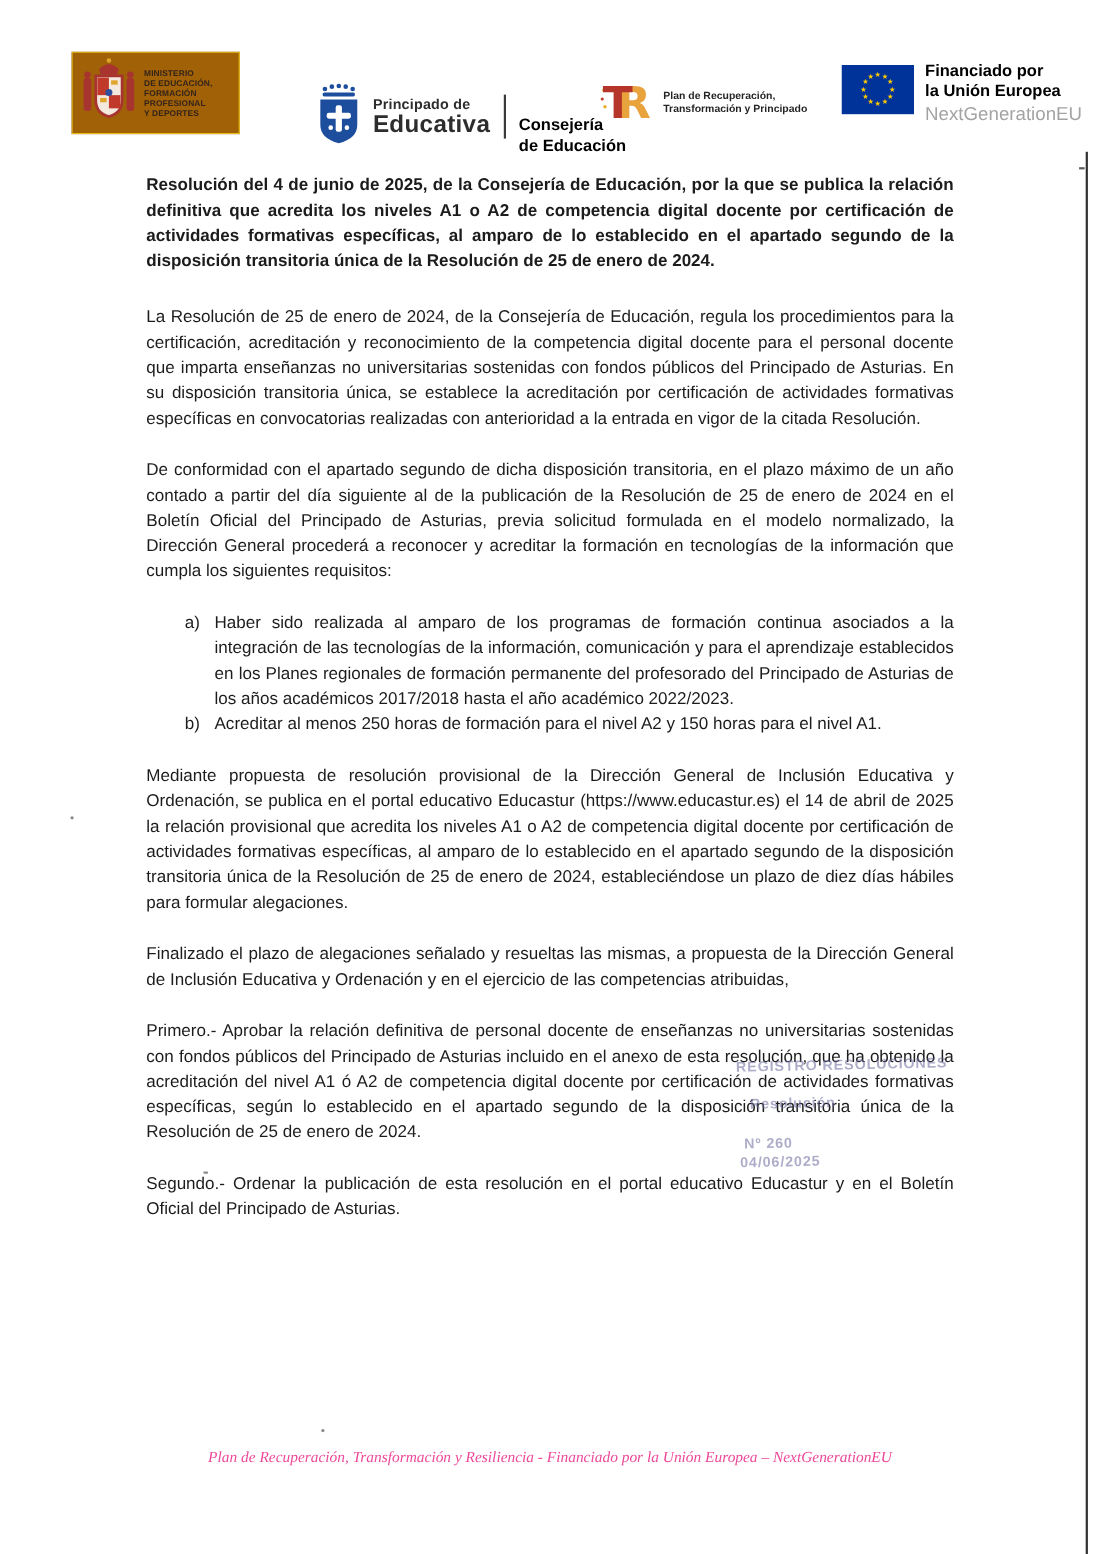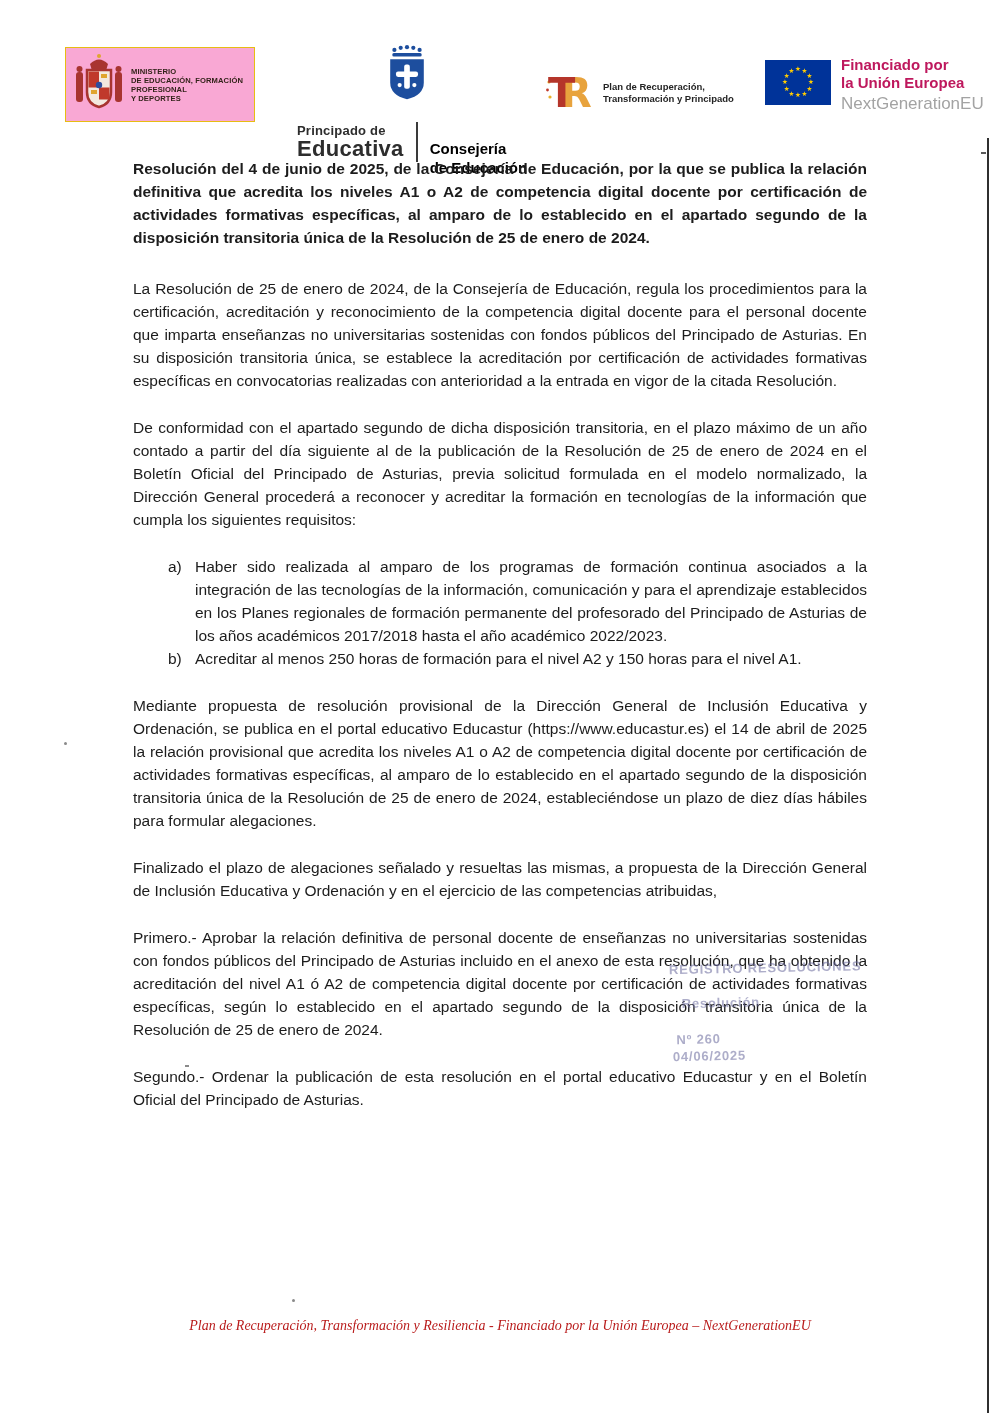--- a/index.html
+++ b/index.html
@@ -5,40 +5,40 @@
   html,body{margin:0;padding:0;background:#ffffff;}
   body{
     width:1000px;height:1413px;position:relative;
     font-family:"Liberation Sans",sans-serif;
     color:#1c1c1c;overflow:hidden;
   }
   .page{position:absolute;inset:0;background:#fff;}
 
   
   .hdr-block{position:absolute;display:flex;align-items:center;}
-  .ministry{left:65px;top:47px;width:190px;height:75px;background:#f9a8d4;
+  .ministry{left:65px;top:47px;width:153px;height:75px;background:#a16207;
     display:flex;align-items:center;padding:0;box-shadow:0 0 0 1px #e6bd12 inset;}
   .ministry .coa{margin-left:8px;flex:0 0 auto;display:block;}
   .ministry-text{margin-left:6px;font-size:7.6px;font-weight:700;color:#33231a;
     line-height:9px;letter-spacing:.1px;}
 
-  .asturias{left:287px;top:44px;height:62px;flex-direction:column;}
+  .asturias{left:287px;top:75px;height:62px;}
   .ast-texts{display:flex;align-items:center;margin-left:10px;}
   .ast-name{color:#2d2d2d;line-height:1;}
   .ast-name .t1{font-size:13px;font-weight:700;letter-spacing:.2px;}
   .ast-name .t2{font-size:22px;font-weight:700;letter-spacing:.3px;margin-top:1px;}
   .ast-divider{width:2px;height:40px;background:#3a3a3a;margin:0 12px;}
   .ast-dept{font-size:15px;color:#000000;line-height:19px;font-weight:700;margin-top:33px;}
 
   .prtr{left:545px;top:66px;}
   .prtr-text{margin-left:8px;font-size:9.5px;font-weight:700;color:#242424;line-height:12px;}
 
   .eu{left:765px;top:56px;}
   .eu-text{margin-left:10px;line-height:1;}
-  .eu-text .f1{font-size:15px;font-weight:700;color:#be185d;line-height:18px;}
+  .eu-text .f1{font-size:15px;font-weight:700;color:#000000;line-height:18px;}
   .eu-text .f3{font-size:17px;color:#a3a3a3;margin-top:3px;}
 
   
   .content{position:absolute;left:133px;top:157px;width:734px;}
   .content p{margin:0 0 24px 0;font-size:15.5px;line-height:23px;text-align:justify;}
   .content p.title{font-weight:700;margin-bottom:28px;}
   .list{margin:0 0 24px 0;padding-left:35px;}
   .li{display:flex;font-size:15.5px;line-height:23px;}
   .li .marker{flex:0 0 27px;}
   .li .litext{flex:1;text-align:justify;}
@@ -51,21 +51,21 @@
     font-weight:700;font-size:13px;letter-spacing:.8px;pointer-events:none;}
   .stamp div{position:absolute;white-space:nowrap;}
   .stamp .s1{left:2px;top:0;}
   .stamp .s2{left:14px;top:34px;}
   .stamp .s3{left:8px;top:70px;}
   .stamp .s4{left:4px;top:87px;}
 
   
   .footer{position:absolute;left:0;top:1318px;width:100%;text-align:center;
     font-family:"Liberation Serif",serif;font-style:italic;
-    font-size:14px;color:#b91c1c;}
+    font-size:14px;color:#ec4899;}
 
   
   .scan-line{position:absolute;left:987px;top:138px;width:2px;height:1275px;background:#2f2f2f;}
   .art{position:absolute;background:#8a8a8a;}
   .art1{left:64px;top:742px;width:3px;height:3px;border-radius:50%;}
   .art2{left:185px;top:1065px;width:4px;height:2px;}
   .art3{left:292px;top:1299px;width:3px;height:3px;border-radius:50%;}
   .art4{left:981px;top:152px;width:5px;height:2px;background:#5a5a5a;}
 </style>
 </head>

